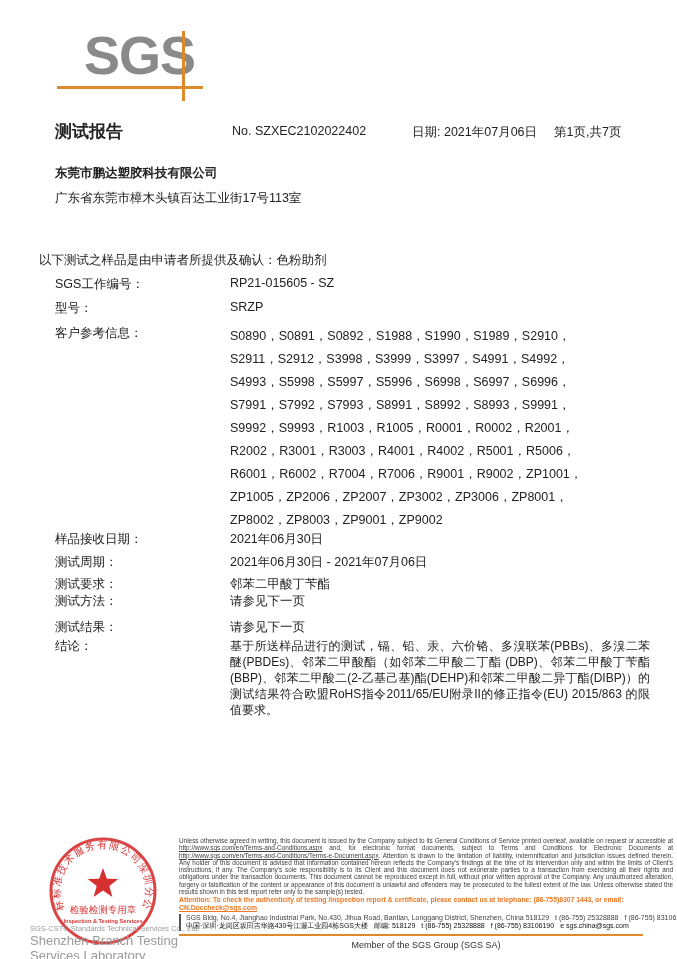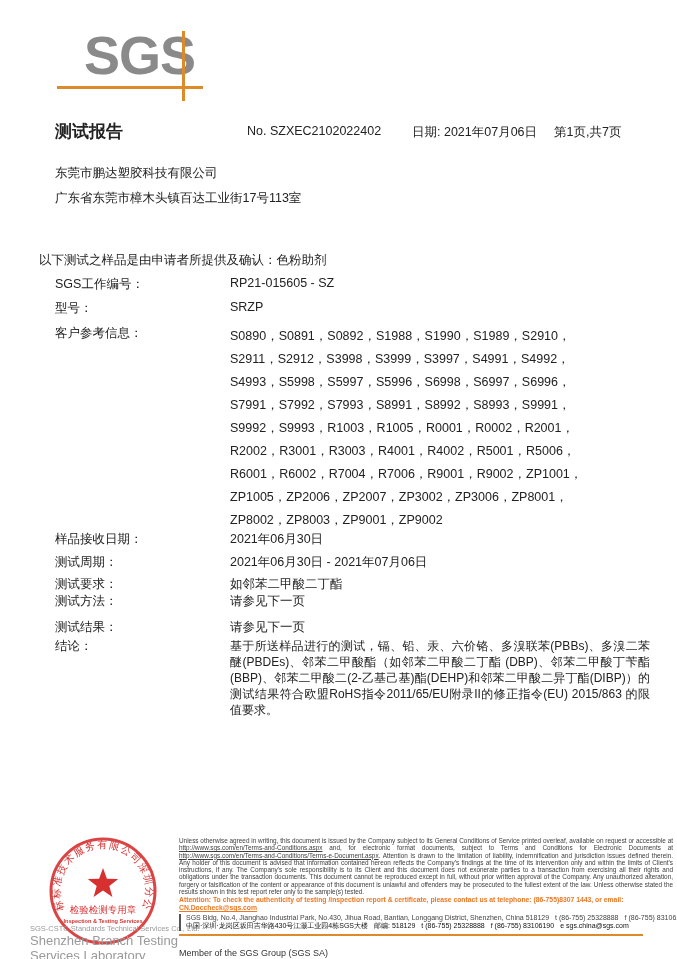--- a/index.html
+++ b/index.html
@@ -7,25 +7,25 @@
     position:relative;width:677px;height:959px;background:#ffffff;overflow:hidden;
     font-family:"Liberation Sans","DejaVu Sans",sans-serif;color:#222;
   }
   
   .logo-text{position:absolute;left:84px;top:28px;font-size:54px;font-weight:bold;
     color:#8a8a8a;line-height:1;letter-spacing:-1px;}
   .logo-hline{position:absolute;left:57px;top:86px;width:146px;height:3px;background:#dd8a2b;}
   .logo-vline{position:absolute;left:182px;top:31px;width:3px;height:70px;background:#dd8a2b;}
   
   .doc-title{position:absolute;left:55px;top:120px;font-size:17px;font-weight:bold;}
-  .report-no{position:absolute;left:232px;top:124px;font-size:12.5px;margin-left:15px;}
+  .report-no{position:absolute;left:232px;top:124px;font-size:12.5px;}
   .report-date{position:absolute;left:412px;top:124px;font-size:12.5px;}
   .report-page{position:absolute;left:554px;top:124px;font-size:12.5px;}
   
-  .applicant-name{position:absolute;left:55px;top:165px;font-size:12.5px;}
+  .applicant-name{position:absolute;left:55px;top:165px;font-size:12.5px;font-weight:bold;}
   .applicant-address{position:absolute;left:55px;top:190px;font-size:12.5px;}
   
   .sample-statement{position:absolute;left:39px;top:252px;font-size:12.5px;}
   .frow{position:absolute;left:0;width:677px;font-size:12.5px;}
   .flabel{position:absolute;left:55px;white-space:nowrap;}
   .fvalue{position:absolute;left:230px;white-space:nowrap;text-align:center;}
   .ref-lines{position:absolute;left:230px;top:0;width:440px;line-height:23px;}
   .conclusion-val{position:absolute;left:230px;top:0;width:420px;white-space:normal;
     font-size:12px;line-height:16px;text-align:justify;}
   
@@ -35,21 +35,21 @@
   .footer-col{position:absolute;left:179px;top:837px;width:494px;}
   .disclaimer{font-size:6.4px;line-height:7.3px;color:#3d3d3d;text-align:justify;}
   .disclaimer .u{text-decoration:underline;}
   .attention{margin-top:1px;font-size:6.8px;line-height:7.6px;font-weight:bold;color:#ed7722;}
   .attention .u{text-decoration:underline;}
   .addr-block{margin-top:2px;border-left:2px solid #555;padding-left:5px;}
   .addr-row{font-size:7px;line-height:8.6px;color:#444;white-space:nowrap;}
   .addr-row.cn{color:#111;}
   .addr-row span{margin-right:6px;}
   .footer-rule{margin-top:3px;width:464px;height:2px;background:#dd8a2b;}
-  .member{margin-top:12px;width:494px;text-align:left;font-size:9px;color:#333;}
+  .member{margin-top:4px;width:494px;text-align:center;font-size:9px;color:#333;}
 </style>
 </head>
 <body>
 
 <div class="page">
 
   <span class="logo-text">SGS</span>
   <div class="logo-hline"></div>
   <div class="logo-vline"></div>
 
@@ -88,21 +88,21 @@
   <div class="frow" style="top:531px">
     <span class="flabel">样品接收日期：</span>
     <span class="fvalue">2021年06月30日</span>
   </div>
   <div class="frow" style="top:554px">
     <span class="flabel">测试周期：</span>
     <span class="fvalue">2021年06月30日 - 2021年07月06日</span>
   </div>
   <div class="frow" style="top:576px">
     <span class="flabel">测试要求：</span>
-    <span class="fvalue">如邻苯二甲酸二丁酯</span>
+    <span class="fvalue">邻苯二甲酸丁苄酯</span>
   </div>
   <div class="frow" style="top:593px">
     <span class="flabel">测试方法：</span>
     <span class="fvalue">请参见下一页</span>
   </div>
   <div class="frow" style="top:619px">
     <span class="flabel">测试结果：</span>
     <span class="fvalue">请参见下一页</span>
   </div>
   <div class="frow" style="top:638px">

